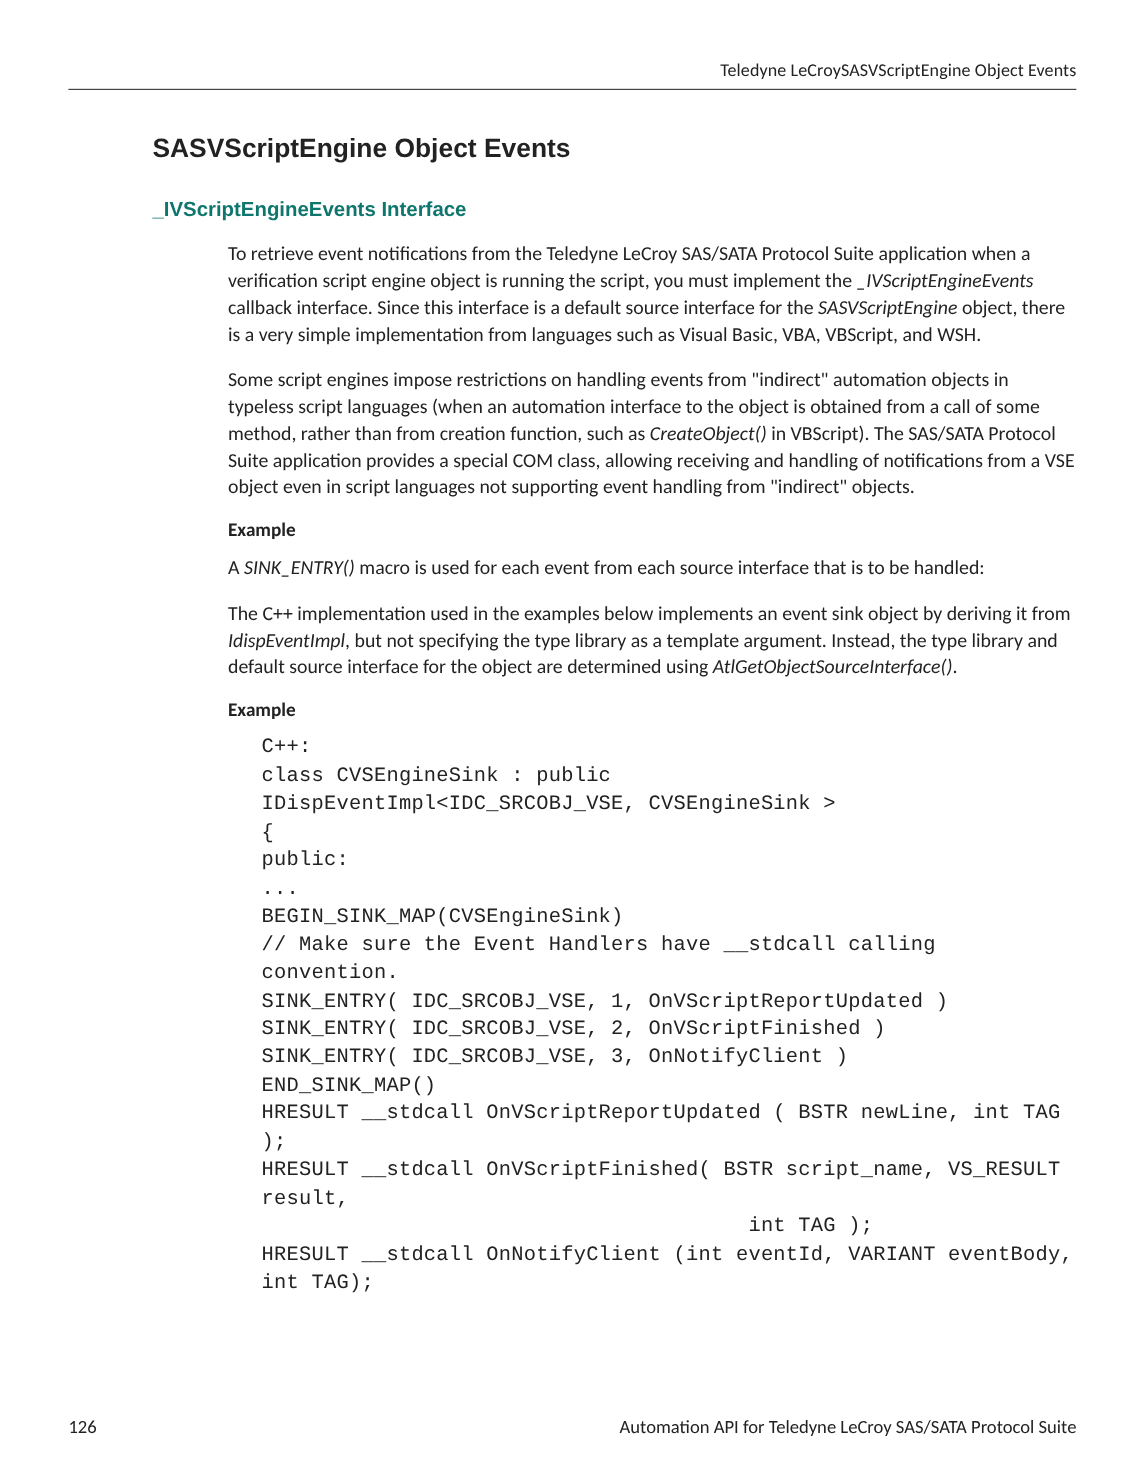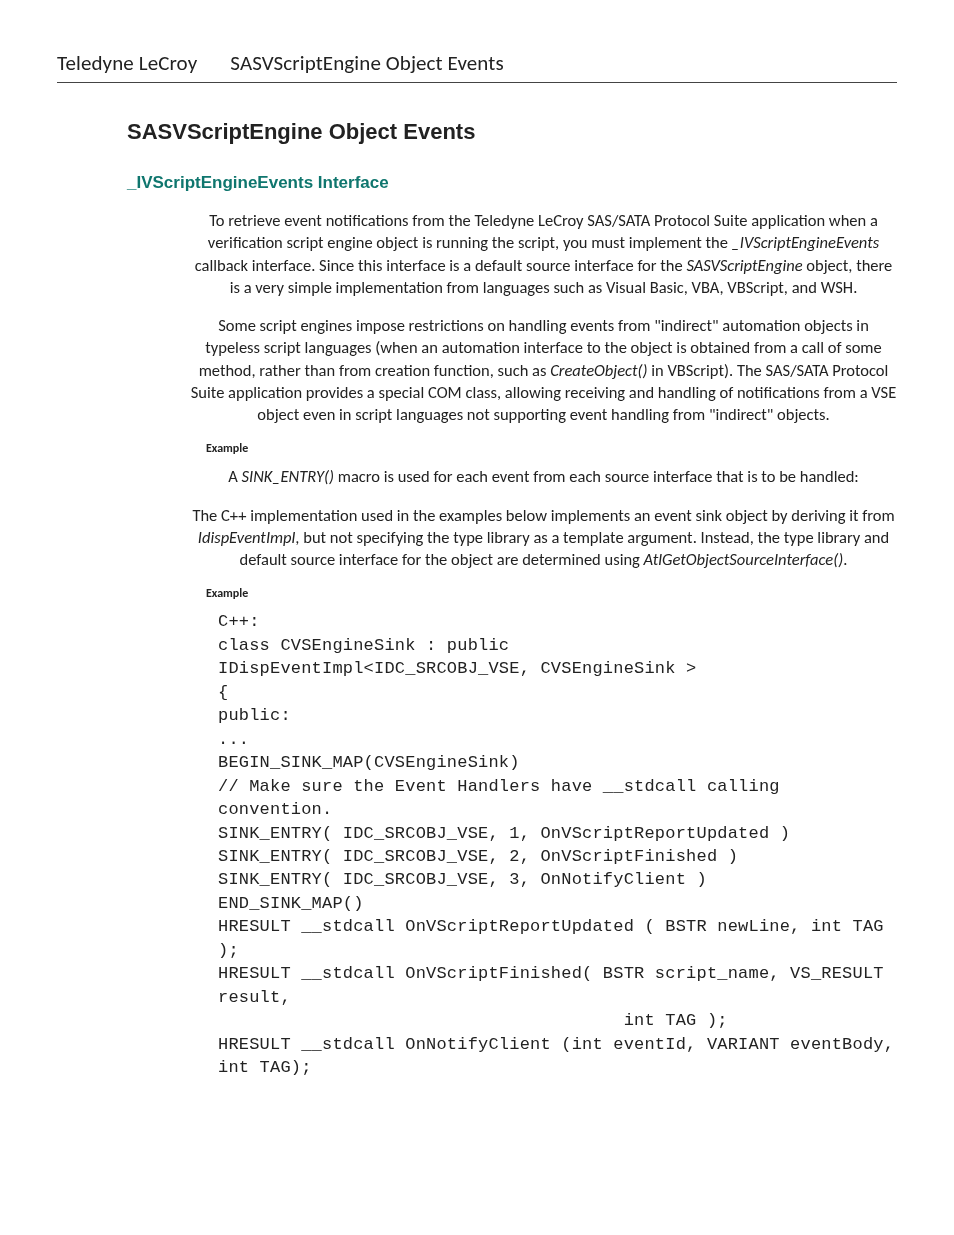--- a/index.html
+++ b/index.html
@@ -15,25 +15,24 @@
   }
   .page {
     position: relative;
     width: 954px;
     height: 1235px;
     box-sizing: border-box;
     padding: 50px 57px 30px 57px;
   }
   .hdr {
     display: flex;
-    justify-content: flex-start;
-    font-size: 21px;
+    justify-content: flex-end;
+    font-size: 15px;
     color: #222;
     letter-spacing: 0.1px;
-    gap: 33px;
   }
   .rule {
     border: none;
     border-top: 1px solid #444;
     margin: 6px 0 36px 0;
   }
   .content {
     margin-left: 70px;
     margin-right: 0;
   }
@@ -52,26 +51,25 @@
     color: #0f766e;
   }
   .body-indent {
     margin-left: 63px;
   }
   p.para {
     font-size: 16.5px;
     line-height: 1.35;
     margin: 0 0 16px 0;
     color: #222;
-    text-align: center;
   }
   .bold-label {
-    font-size: 12px;
+    font-size: 16px;
     font-weight: 700;
-    margin: 0 0 10px 16px;
+    margin: 0 0 10px 0;
     color: #222;
   }
   .ital { font-style: italic; }
   pre.code {
     font-family: "Courier New", Courier, monospace;
     font-size: 17px;
     line-height: 1.38;
     white-space: pre-wrap;
     margin: 4px 0 0 28px;
     color: #222;
@@ -138,14 +136,18 @@
 SINK_ENTRY( IDC_SRCOBJ_VSE, 3, OnNotifyClient )
 END_SINK_MAP()
 HRESULT __stdcall OnVScriptReportUpdated ( BSTR newLine, int TAG );
 HRESULT __stdcall OnVScriptFinished( BSTR script_name, VS_RESULT result, 
                                        int TAG );
 HRESULT __stdcall OnNotifyClient (int eventId, VARIANT eventBody, int TAG);</pre>
 
     </div>
   </div>
 
+  <div class="ftr">
+    <span>126</span>
+    <span>Automation API for Teledyne LeCroy SAS/SATA Protocol Suite</span>
+  </div>
 
 </div>
 
 </body></html>

